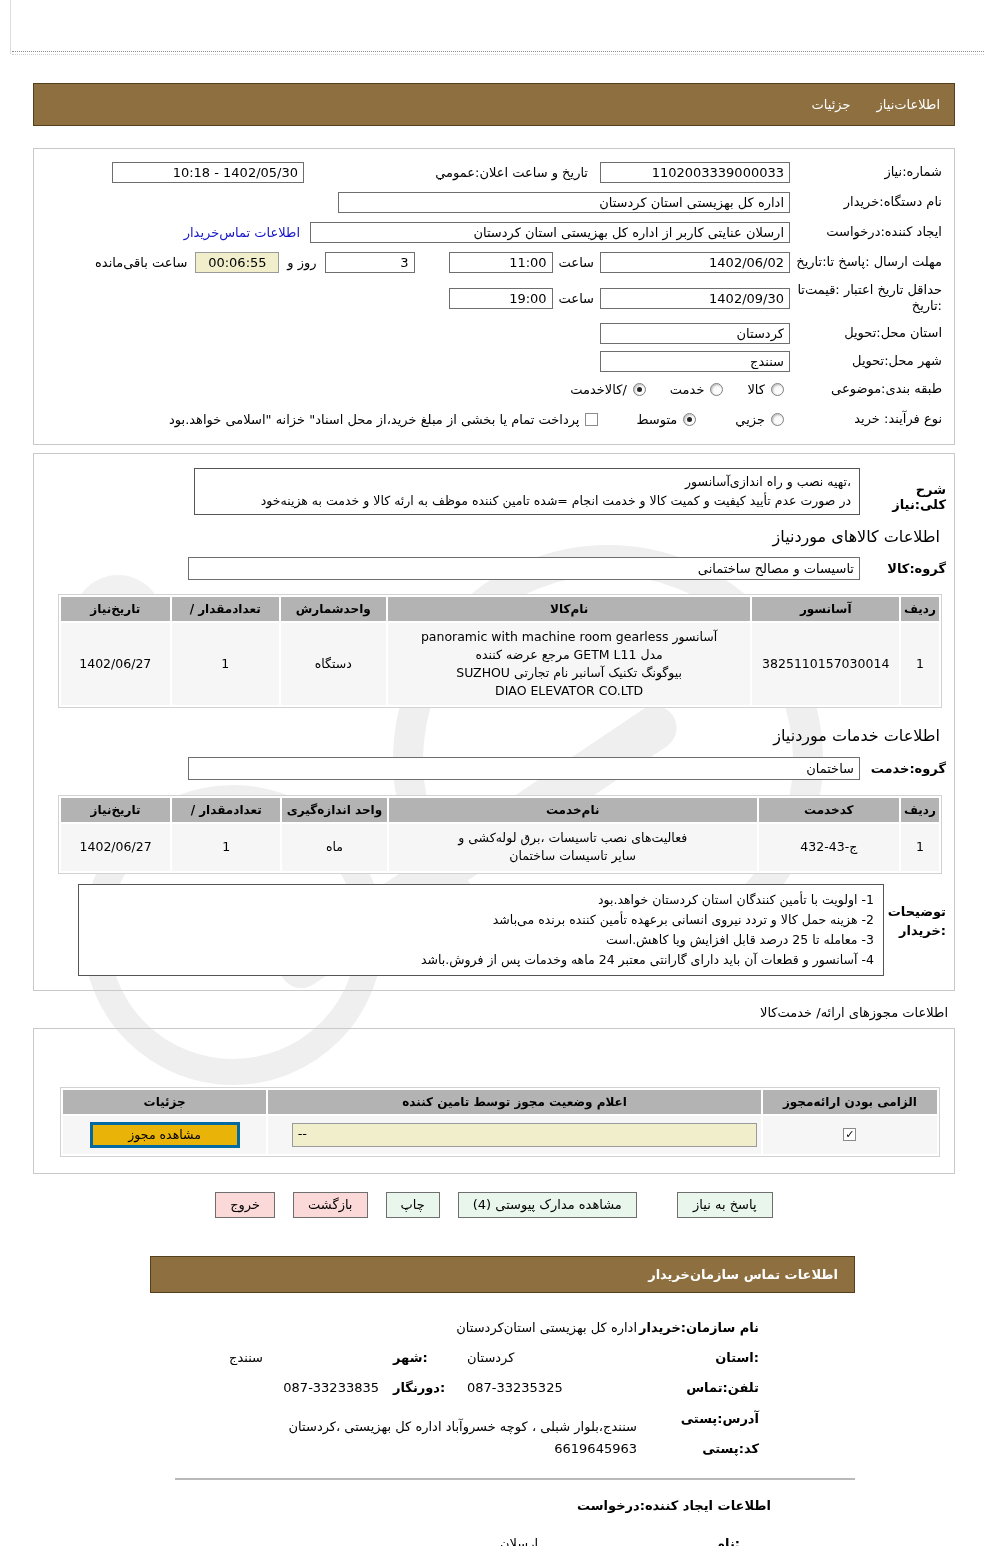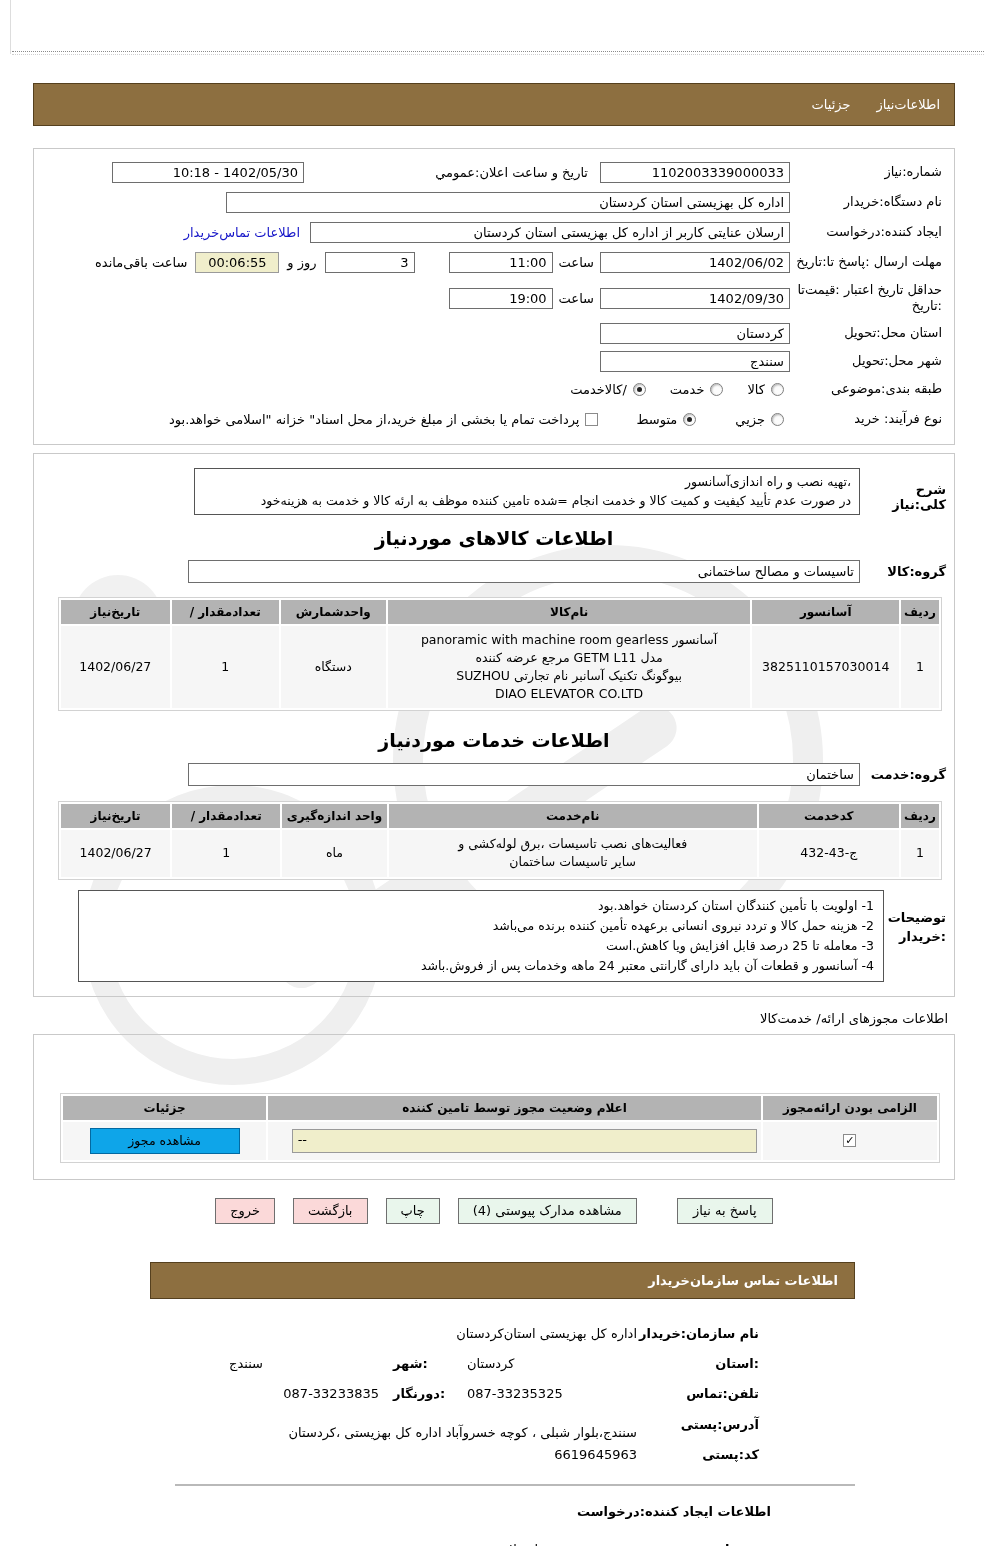--- a/index.html
+++ b/index.html
@@ -43,35 +43,35 @@
   .radio { flex:0 0 13px; width:13px; height:13px; border:1px solid #7f7f7f; border-radius:50%;
            background:#fcfcfc; position:relative; box-shadow:inset 1px 1px 2px rgba(0,0,0,.28); }
   .radio.checked::after { content:""; position:absolute; inset:3px; background:#222; border-radius:50%; }
   .cbx { flex:0 0 13px; width:13px; height:13px; border:1px solid #8b8b8b; background:#fff;
          display:inline-flex; align-items:center; justify-content:center; font-size:11px; line-height:1; }
   
   table.grid { border-collapse:separate; border-spacing:2px; background:#fff;
                border:1px solid #d2d2d2; width:884px; margin:0 4px; }
   table.grid th { background:#b3b3b3; color:#000; font-weight:bold; font-size:12px; padding:5px 3px; }
   table.grid td { background:#f6f6f6; font-size:12.5px; text-align:center; padding:5px 4px; line-height:1.45; }
-  .heading { font-weight:bold; font-size:19px; margin:12px 6px 10px;text-align:center; }
+  .heading { font-weight:normal; font-size:16px; margin:12px 6px 10px; }
   .subtle-heading { font-size:13px; margin:14px 40px 0; position:relative; z-index:1; }
   
   .descbox { border:1px solid #555; background:#fff; width:666px; padding:3px 8px;
              font-size:12.5px; line-height:1.55; text-align:right; }
   .notesbox { border:1px solid #555; background:#fff; flex:1; margin-left:36px; padding:5px 9px;
               font-size:12.5px; line-height:1.6; }
   
   .actions { margin-top:18px; display:flex; justify-content:center; gap:18px; position:relative; z-index:1; }
   .btn { border:1px solid #6f6f6f; height:26px; font-size:13px; padding:0 14px;
          font-family:inherit; cursor:pointer; }
   .btn.green { background:#e9f6ec; }
   .btn.pink  { background:#fbd9d9; }
   .btn-respond { margin-left:22px; min-width:96px; }
-  .btn-permit { background:#0ea5e9; border:1px solid #0369a1; height:26px; min-width:150px;
+  .btn-permit { background:#eab308; border:3px solid #0369a1; height:26px; min-width:150px;
                 font-size:12.5px; font-family:inherit; cursor:pointer; }
   
   .contact { margin:20px 133px 0 150px; position:relative; z-index:1; }
   .contact .row { min-height:30px; padding-right:96px; }
   .clbl { flex:0 0 122px; font-weight:bold; }
   .cval { flex:0 0 240px; text-align:left; }
   .cval-r { text-align:right; }
   .cval2 { flex:0 0 170px; text-align:left; }
   .clbl2 { flex:0 0 88px; font-weight:bold; text-align:left; padding-left:14px; }
   .cval3 { flex:0 0 150px; text-align:left; }
@@ -106,21 +106,21 @@
 
   <div class="row" style="min-height:30px;">
     <span class="lbl lblcol">شماره:نیاز</span>
     <div class="inp" style="width:190px;" role="textbox">1102003339000033</div>
     <span class="lbl" style="margin-right:12px; flex:0 0 168px;">تاریخ و ساعت اعلان:عمومي</span>
     <div class="inp" style="width:192px; margin-right:116px;" role="textbox">1402/05/30 - 10:18</div>
   </div>
 
   <div class="row" style="min-height:30px;">
     <span class="lbl lblcol">نام دستگاه:خریدار</span>
-    <div class="inp" style="width:564px;padding-left:20px;" role="textbox">اداره کل بهزیستی استان کردستان</div>
+    <div class="inp" style="width:452px;padding-left:20px;" role="textbox">اداره کل بهزیستی استان کردستان</div>
   </div>
 
   <div class="row" style="min-height:30px;">
     <span class="lbl lblcol">ایجاد کننده:درخواست</span>
     <div class="inp" style="width:480px;" role="textbox">ارسلان عنایتی کاربر از اداره کل بهزیستی استان کردستان</div>
     <a class="link" style="margin-right:10px;">اطلاعات تماس‌خریدار</a>
   </div>
 
   <div class="row" style="min-height:30px;">
     <span class="lbl lblcol">مهلت ارسال :پاسخ تا:تاریخ</span>

